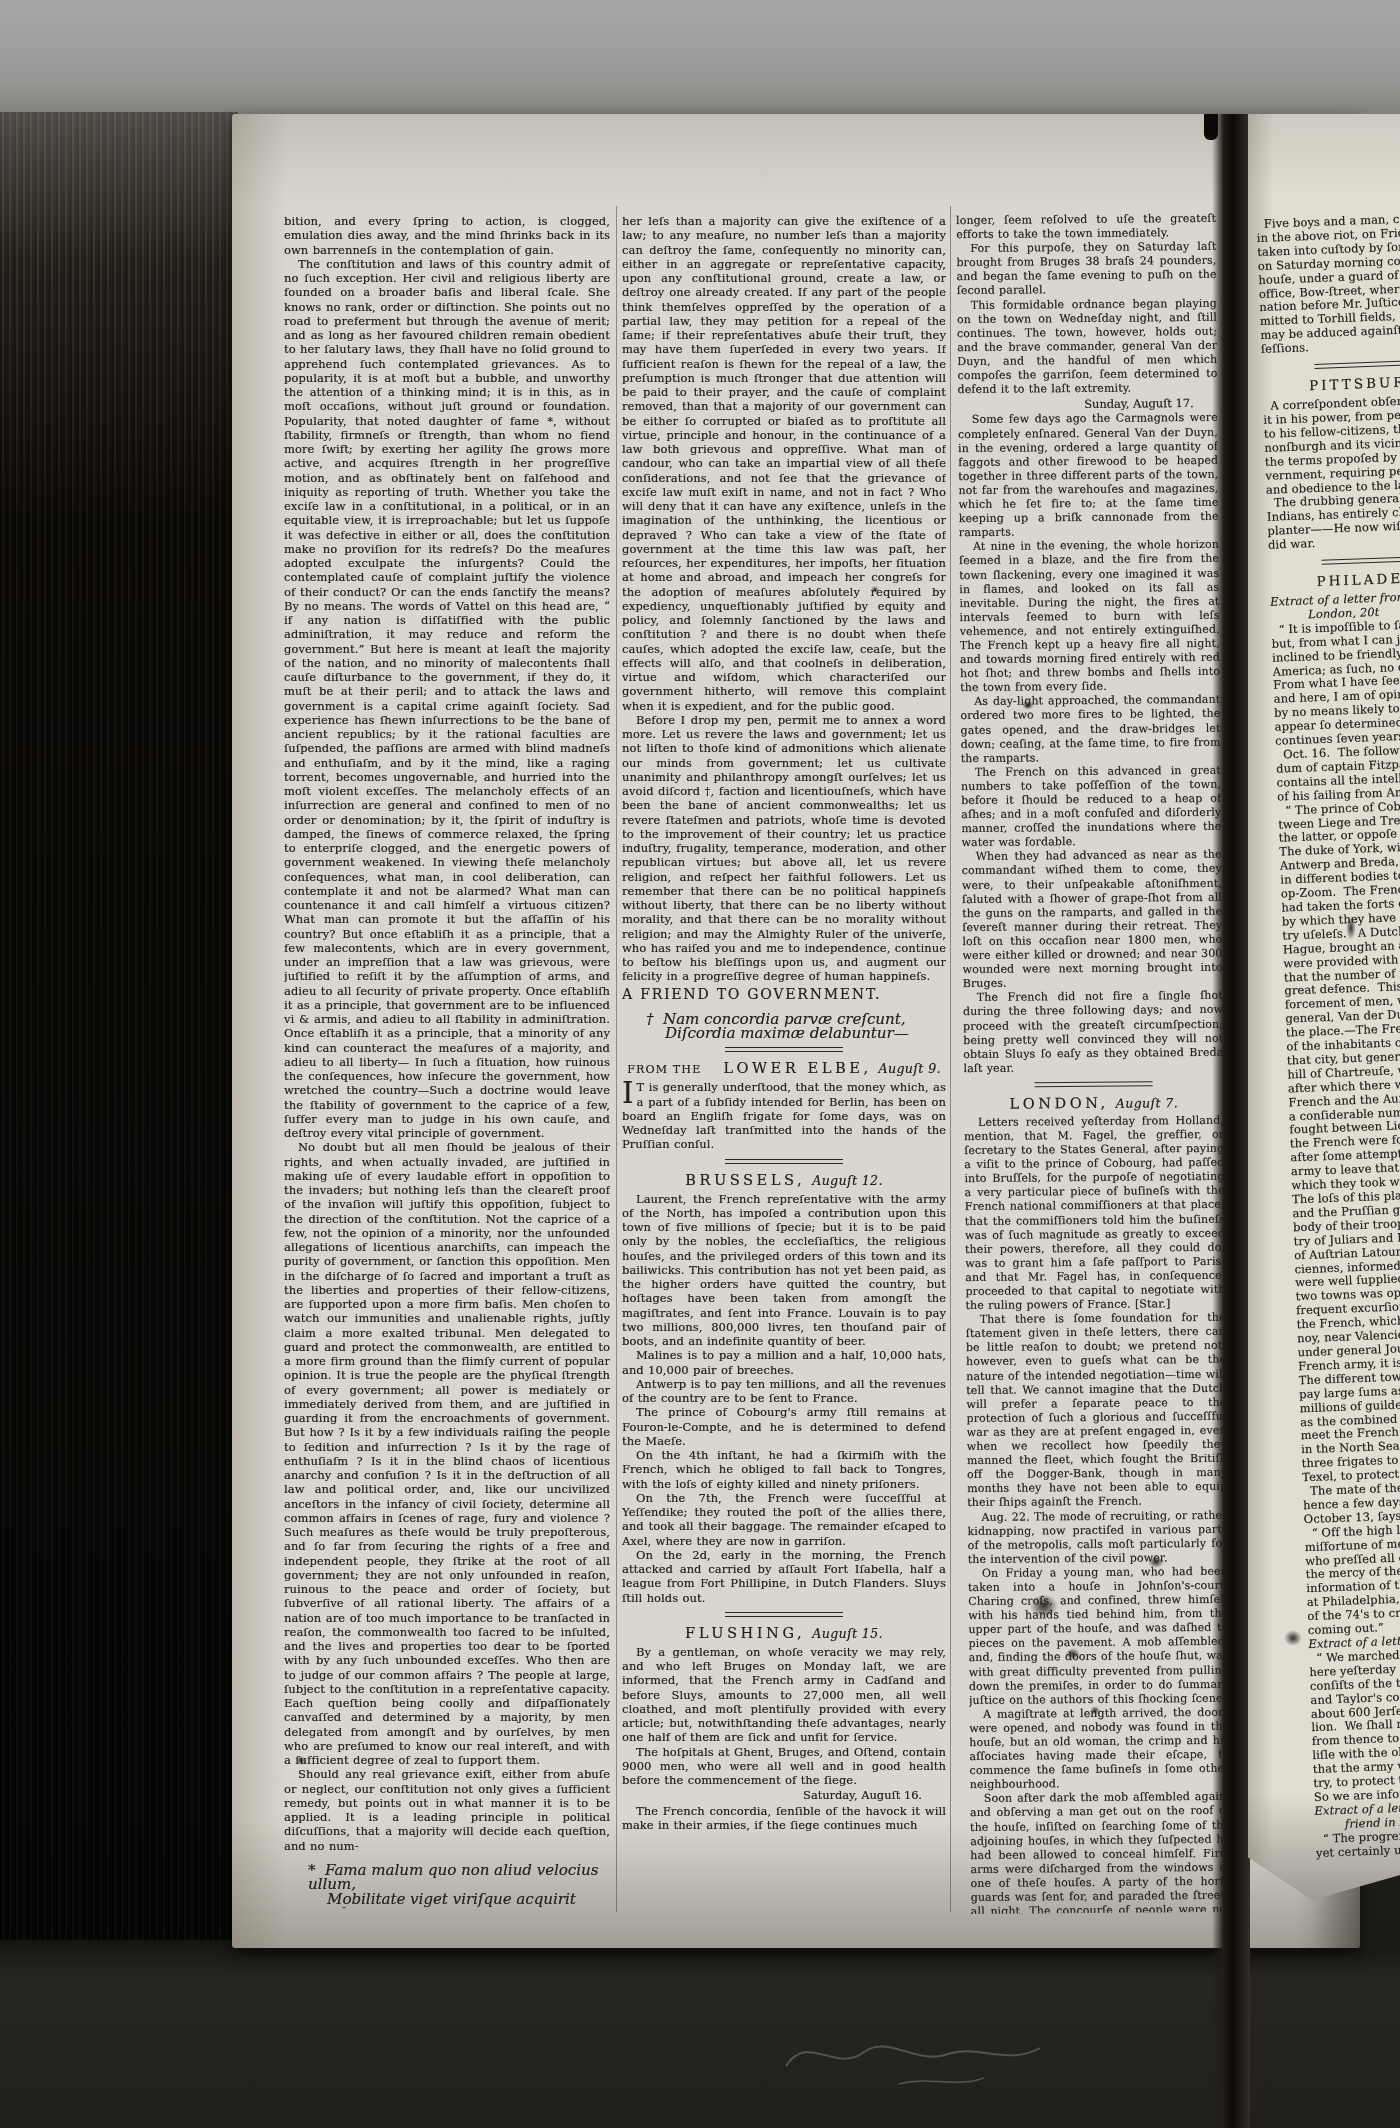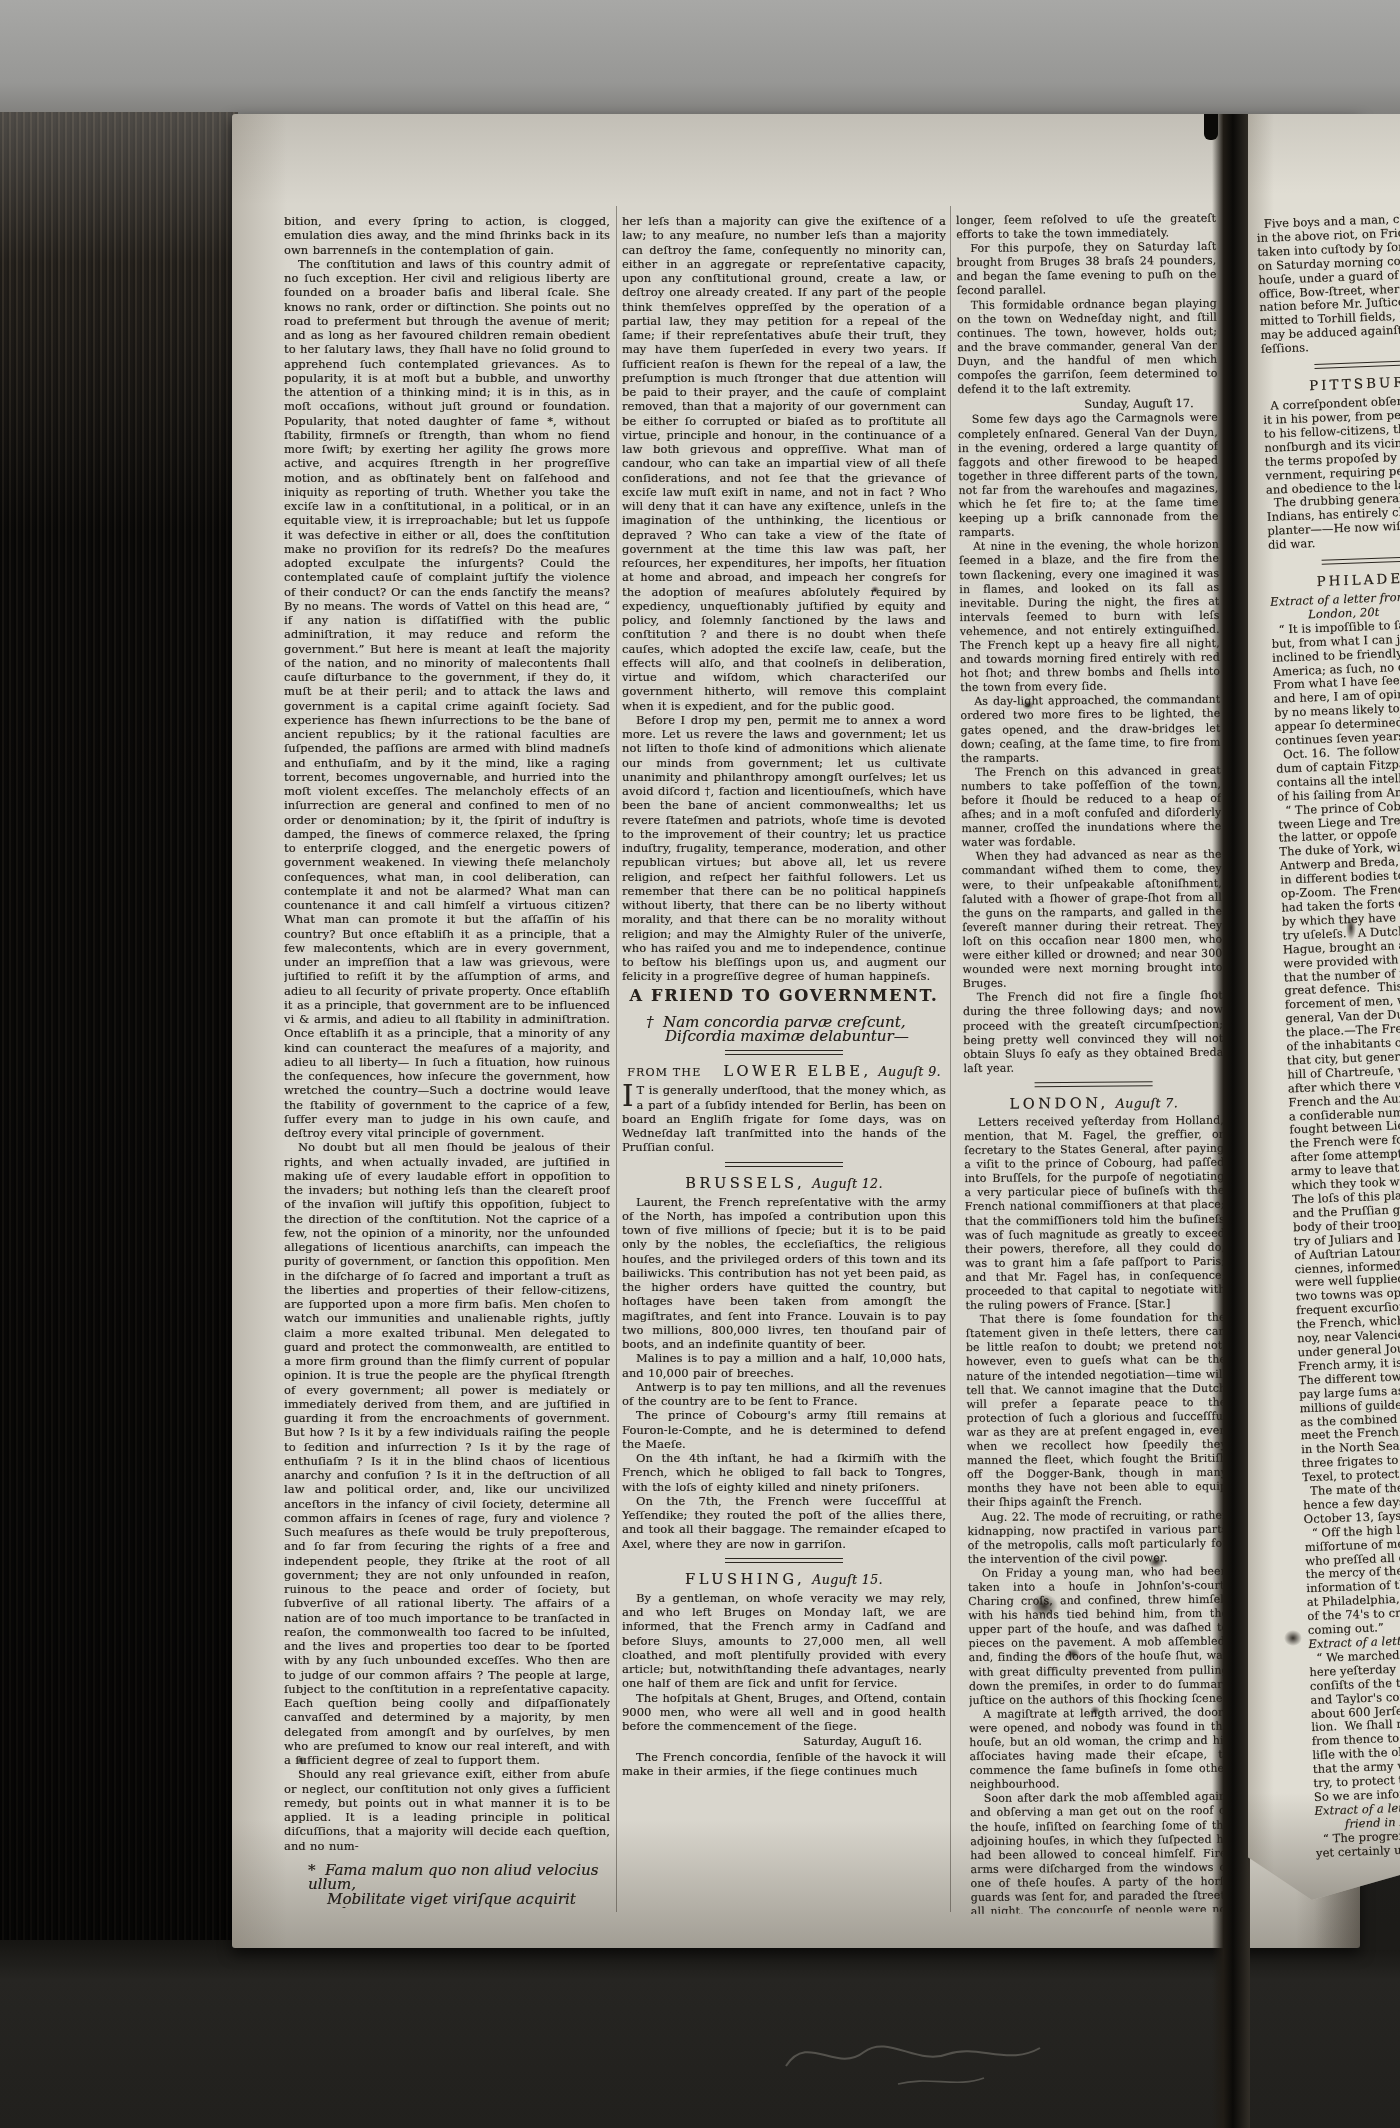--- a/index.html
+++ b/index.html
@@ -56,21 +56,21 @@
   .col3 .para{font-size:11px;line-height:14.1px;}
   .noind{text-indent:0;}
   .dc{float:left;font-size:29px;line-height:25px;margin:1px 3px 0 0;}
   .sect{text-align:center;margin:7px 0 3px;}
   .dbl{width:118px;margin:5px auto 6px;height:3px;
     border-top:1.7px solid #2b2620;border-bottom:1.7px solid #2b2620;}
   .hpre{font-size:11px;letter-spacing:1.2px;margin-right:22px;}
   .ht{font-size:14.5px;letter-spacing:3.6px;}
   .hdate{font-style:italic;font-size:12.5px;letter-spacing:.4px;margin-left:7px;}
   .dateline{margin:1px 0;text-align:right;padding-right:24px;font-size:11.4px;line-height:14.25px;}
-  .sig{margin:2px 0;text-align:center;font-size:16px;letter-spacing:1.8px;font-weight:bold;}
+  .sig{margin:2px 0;font-size:14px;letter-spacing:1.8px;}
   .fn{font-style:italic;font-size:15px;line-height:14.4px;padding-left:24px;margin-top:10px;white-space:pre-wrap;}
   .linesblock{white-space:pre-wrap;margin:0;font-size:11.5px;line-height:13.9px;letter-spacing:.1px;}
   .italiclines{font-style:italic;}
   .colR{position:absolute;left:8px;top:104px;width:205px;height:1680px;overflow:hidden;color:#262018;
     transform:rotate(-2.1deg);transform-origin:top left;
     text-shadow:.2px .2px .3px rgba(40,34,28,.5);}
   .colR .sect{margin:9px 0 4px;} .colR .ht{font-size:13.5px;letter-spacing:3px;}
   .colR .dbl{width:100px;}
   
   .spot{position:absolute;border-radius:50%;
@@ -111,20 +111,21 @@
         <div class="sect">
           <div class="dbl"></div>
           <div><span class="ht">BRUSSELS,</span><span class="hdate">Auguſt 12.</span></div>
         </div>
         <p class="para">Laurent, the French repreſentative with the army of the North, has impoſed a contribution upon this town of five millions of ſpecie; but it is to be paid only by the nobles, the eccleſiaſtics, the religious houſes, and the privileged orders of this town and its bailiwicks.  This contribution has not yet been paid, as the higher orders have quitted the country, but hoſtages have been taken from amongſt the magiſtrates, and ſent into France.  Louvain is to pay two millions, 800,000 livres, ten thouſand pair of boots, and an indefinite quantity of beer.</p>
         <p class="para">Malines is to pay a million and a half, 10,000 hats, and 10,000 pair of breeches.</p>
         <p class="para">Antwerp is to pay ten millions, and all the revenues of the country are to be ſent to France.</p>
         <p class="para">The prince of Cobourg's army ſtill remains at Fouron-le-Compte, and he is determined to defend the Maeſe.</p>
         <p class="para">On the 4th inſtant, he had a ſkirmiſh with the French, which he obliged to fall back to Tongres, with the loſs of eighty killed and ninety priſoners.</p>
         <p class="para">On the 7th, the French were ſucceſſful at Yeſſendike; they routed the poſt of the allies there, and took all their baggage.  The remainder eſcaped to Axel, where they are now in garriſon.</p>
+        <p class="para">On the 2d, early in the morning, the French attacked and carried by aſſault Fort Iſabella, half a league from Fort Phillipine, in Dutch Flanders.  Sluys ſtill holds out.</p>
         <div class="sect">
           <div class="dbl"></div>
           <div><span class="ht">FLUSHING,</span><span class="hdate">Auguſt 15.</span></div>
         </div>
         <p class="para">By a gentleman, on whoſe veracity we may rely, and who left Bruges on Monday laſt, we are informed, that the French army in Cadſand and before Sluys, amounts to 27,000 men, all well cloathed, and moſt plentifully provided with every article; but, notwithſtanding theſe advantages, nearly one half of them are ſick and unfit for ſervice.</p>
         <p class="para">The hoſpitals at Ghent, Bruges, and Oſtend, contain 9000 men, who were all well and in good health before the commencement of the ſiege.</p>
         <p class="dateline">Saturday, Auguſt 16.</p>
         <p class="para">The French concordia, ſenſible of the havock it will make in their armies, if the ſiege continues much</p>
       </div>
     <div class="colrule r2"></div>

